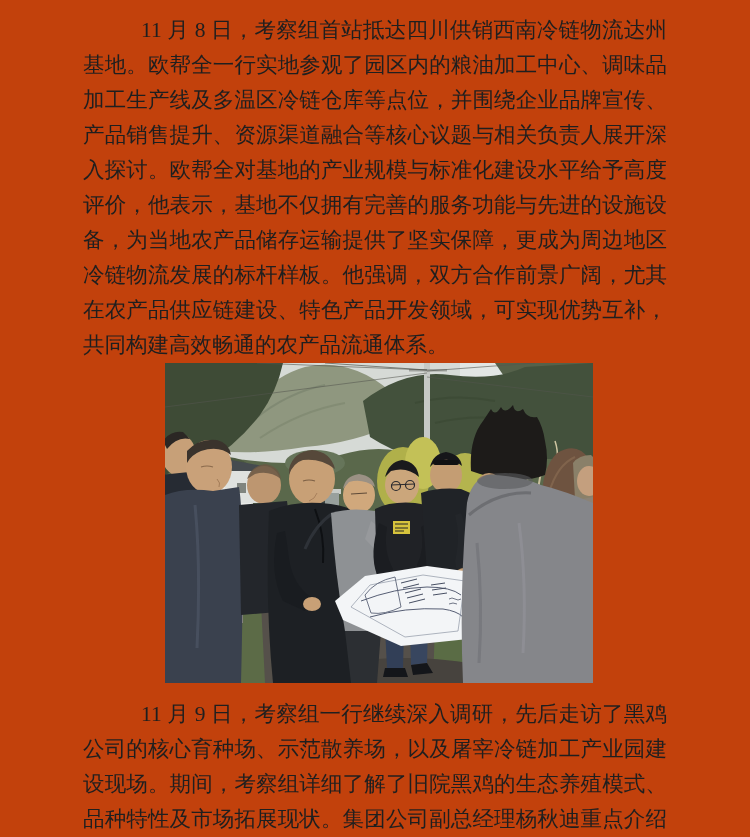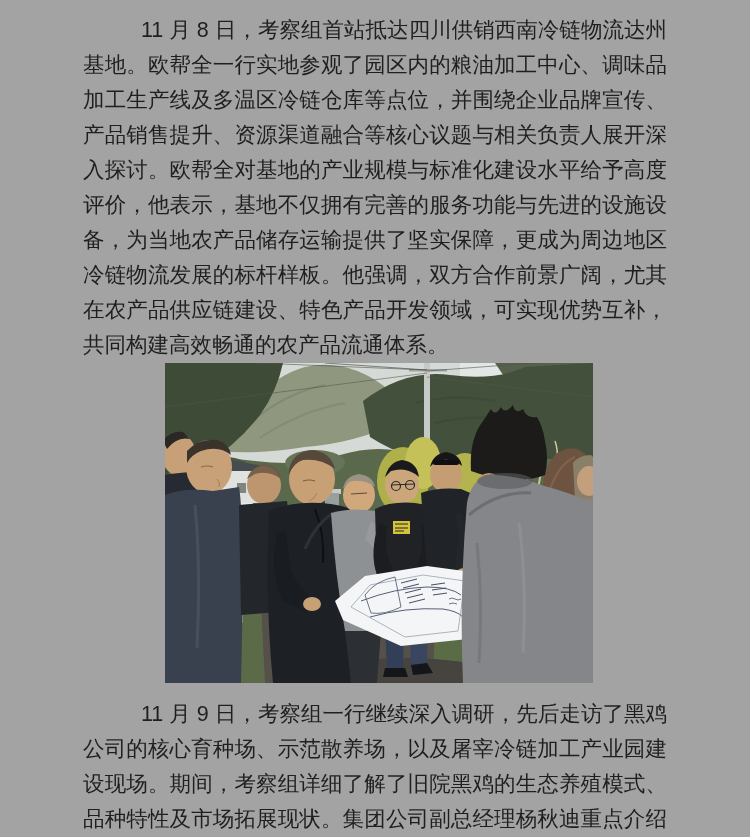--- a/index.html
+++ b/index.html
@@ -1,21 +1,21 @@
 <!DOCTYPE html>
 <html lang="zh"><head>
 <meta charset="utf-8">
 <style>
   html,body{margin:0;padding:0;background:#ffffff;}
   .page{
     position:relative;
     width:750px;height:837px;
-    background:#a3a3a3;
+    background:#c2410c;
     overflow:hidden;
-    font-family:Liberation Sans, sans-serif;
+    font-family:Liberation Serif, serif;
   }
   .para{
     position:absolute;
     left:83px;width:584px;
     margin:0;
     font-size:21.5px;
     line-height:35px;
     color:#1f1f1f;
     text-align:justify;
     text-indent:58px;

